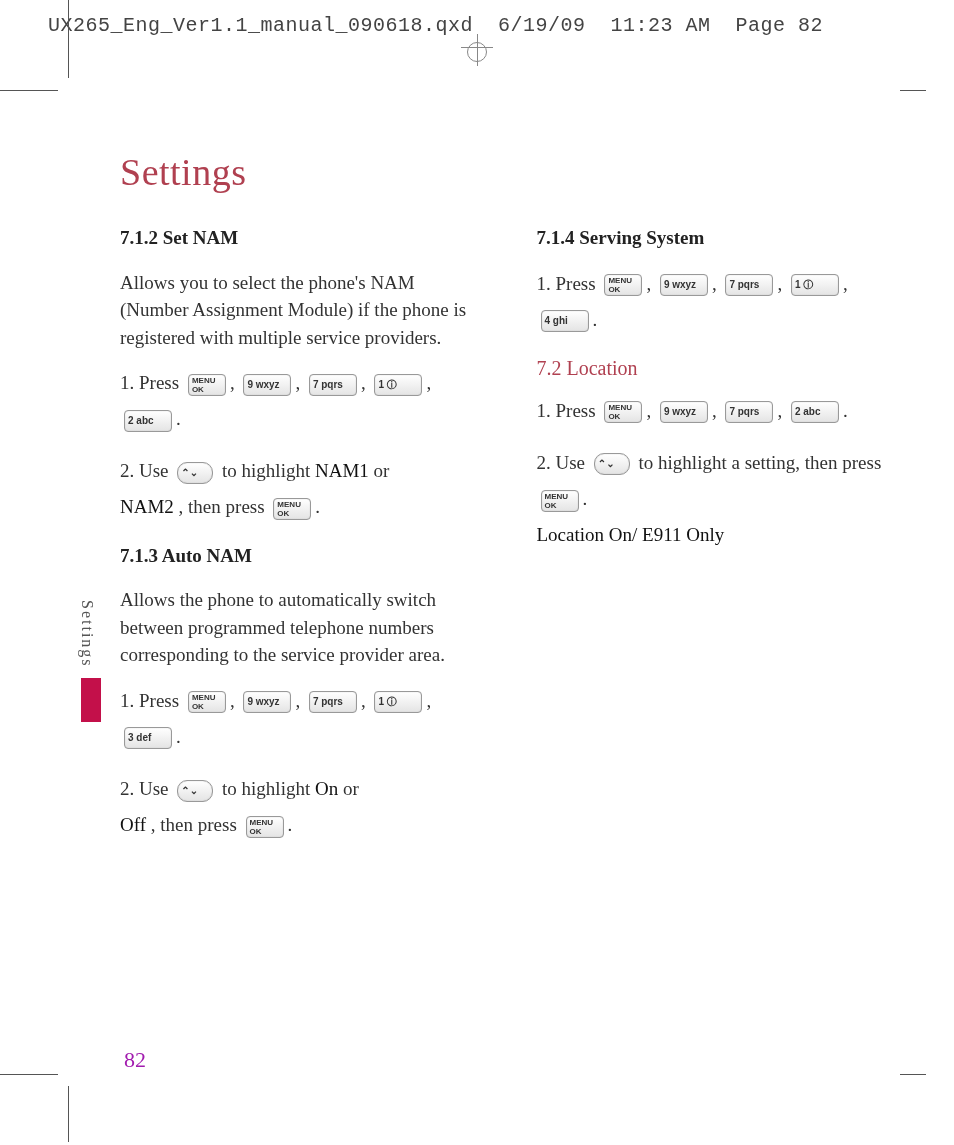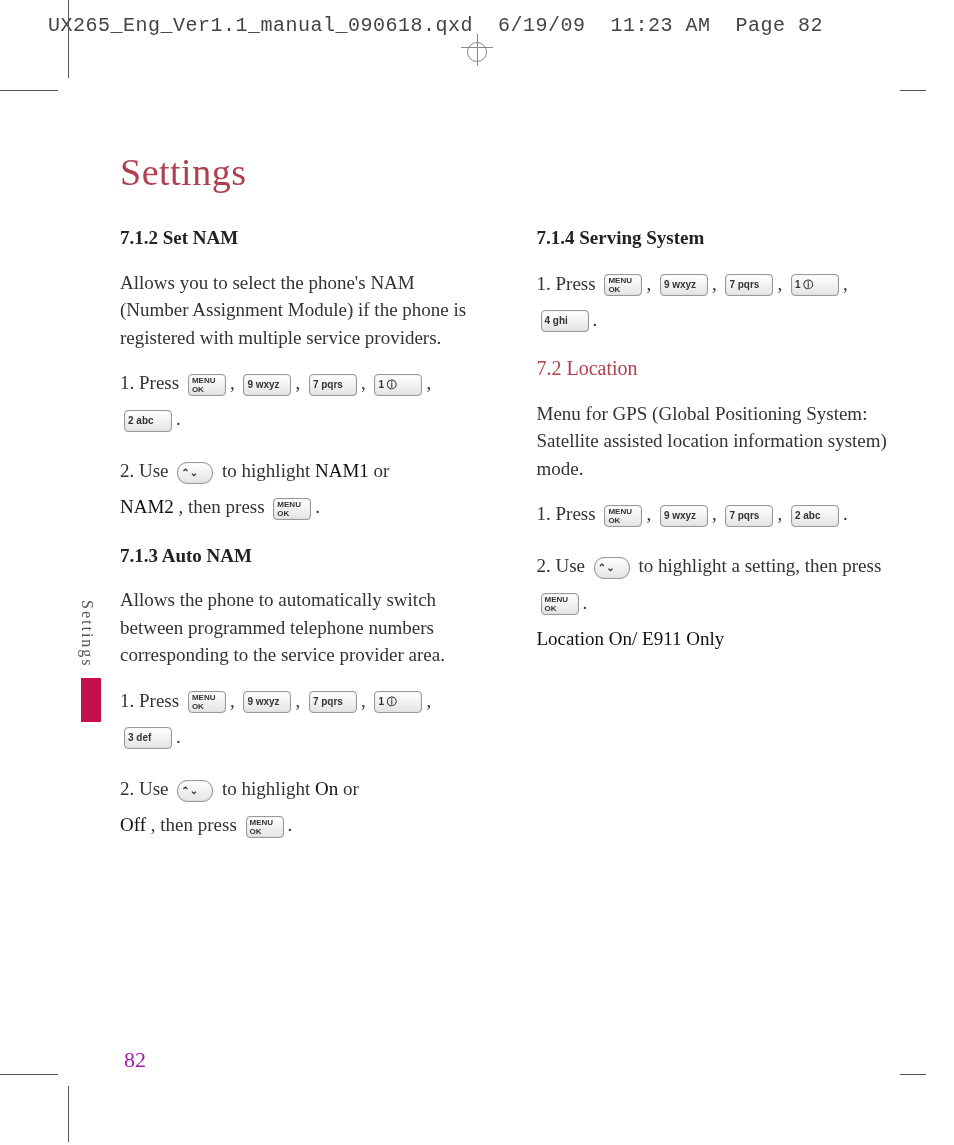--- a/index.html
+++ b/index.html
@@ -114,21 +114,20 @@
         <div class="step">
           <span>1. Press </span>
           <span class="key ok">MENU<br>OK</span>,
           <span class="key">9 wxyz</span>,
           <span class="key">7 pqrs</span>,
           <span class="key">1 ⓘ</span>,
           <span class="key">4 ghi</span>.
         </div>
 
         <div class="h2">7.2 Location</div>
-        <p>Menu for GPS (Global Positioning System: Satellite assisted location information system) mode.</p>
 
         <div class="step">
           <span>1. Press </span>
           <span class="key ok">MENU<br>OK</span>,
           <span class="key">9 wxyz</span>,
           <span class="key">7 pqrs</span>,
           <span class="key">2 abc</span>.
         </div>
 
         <div class="step">

